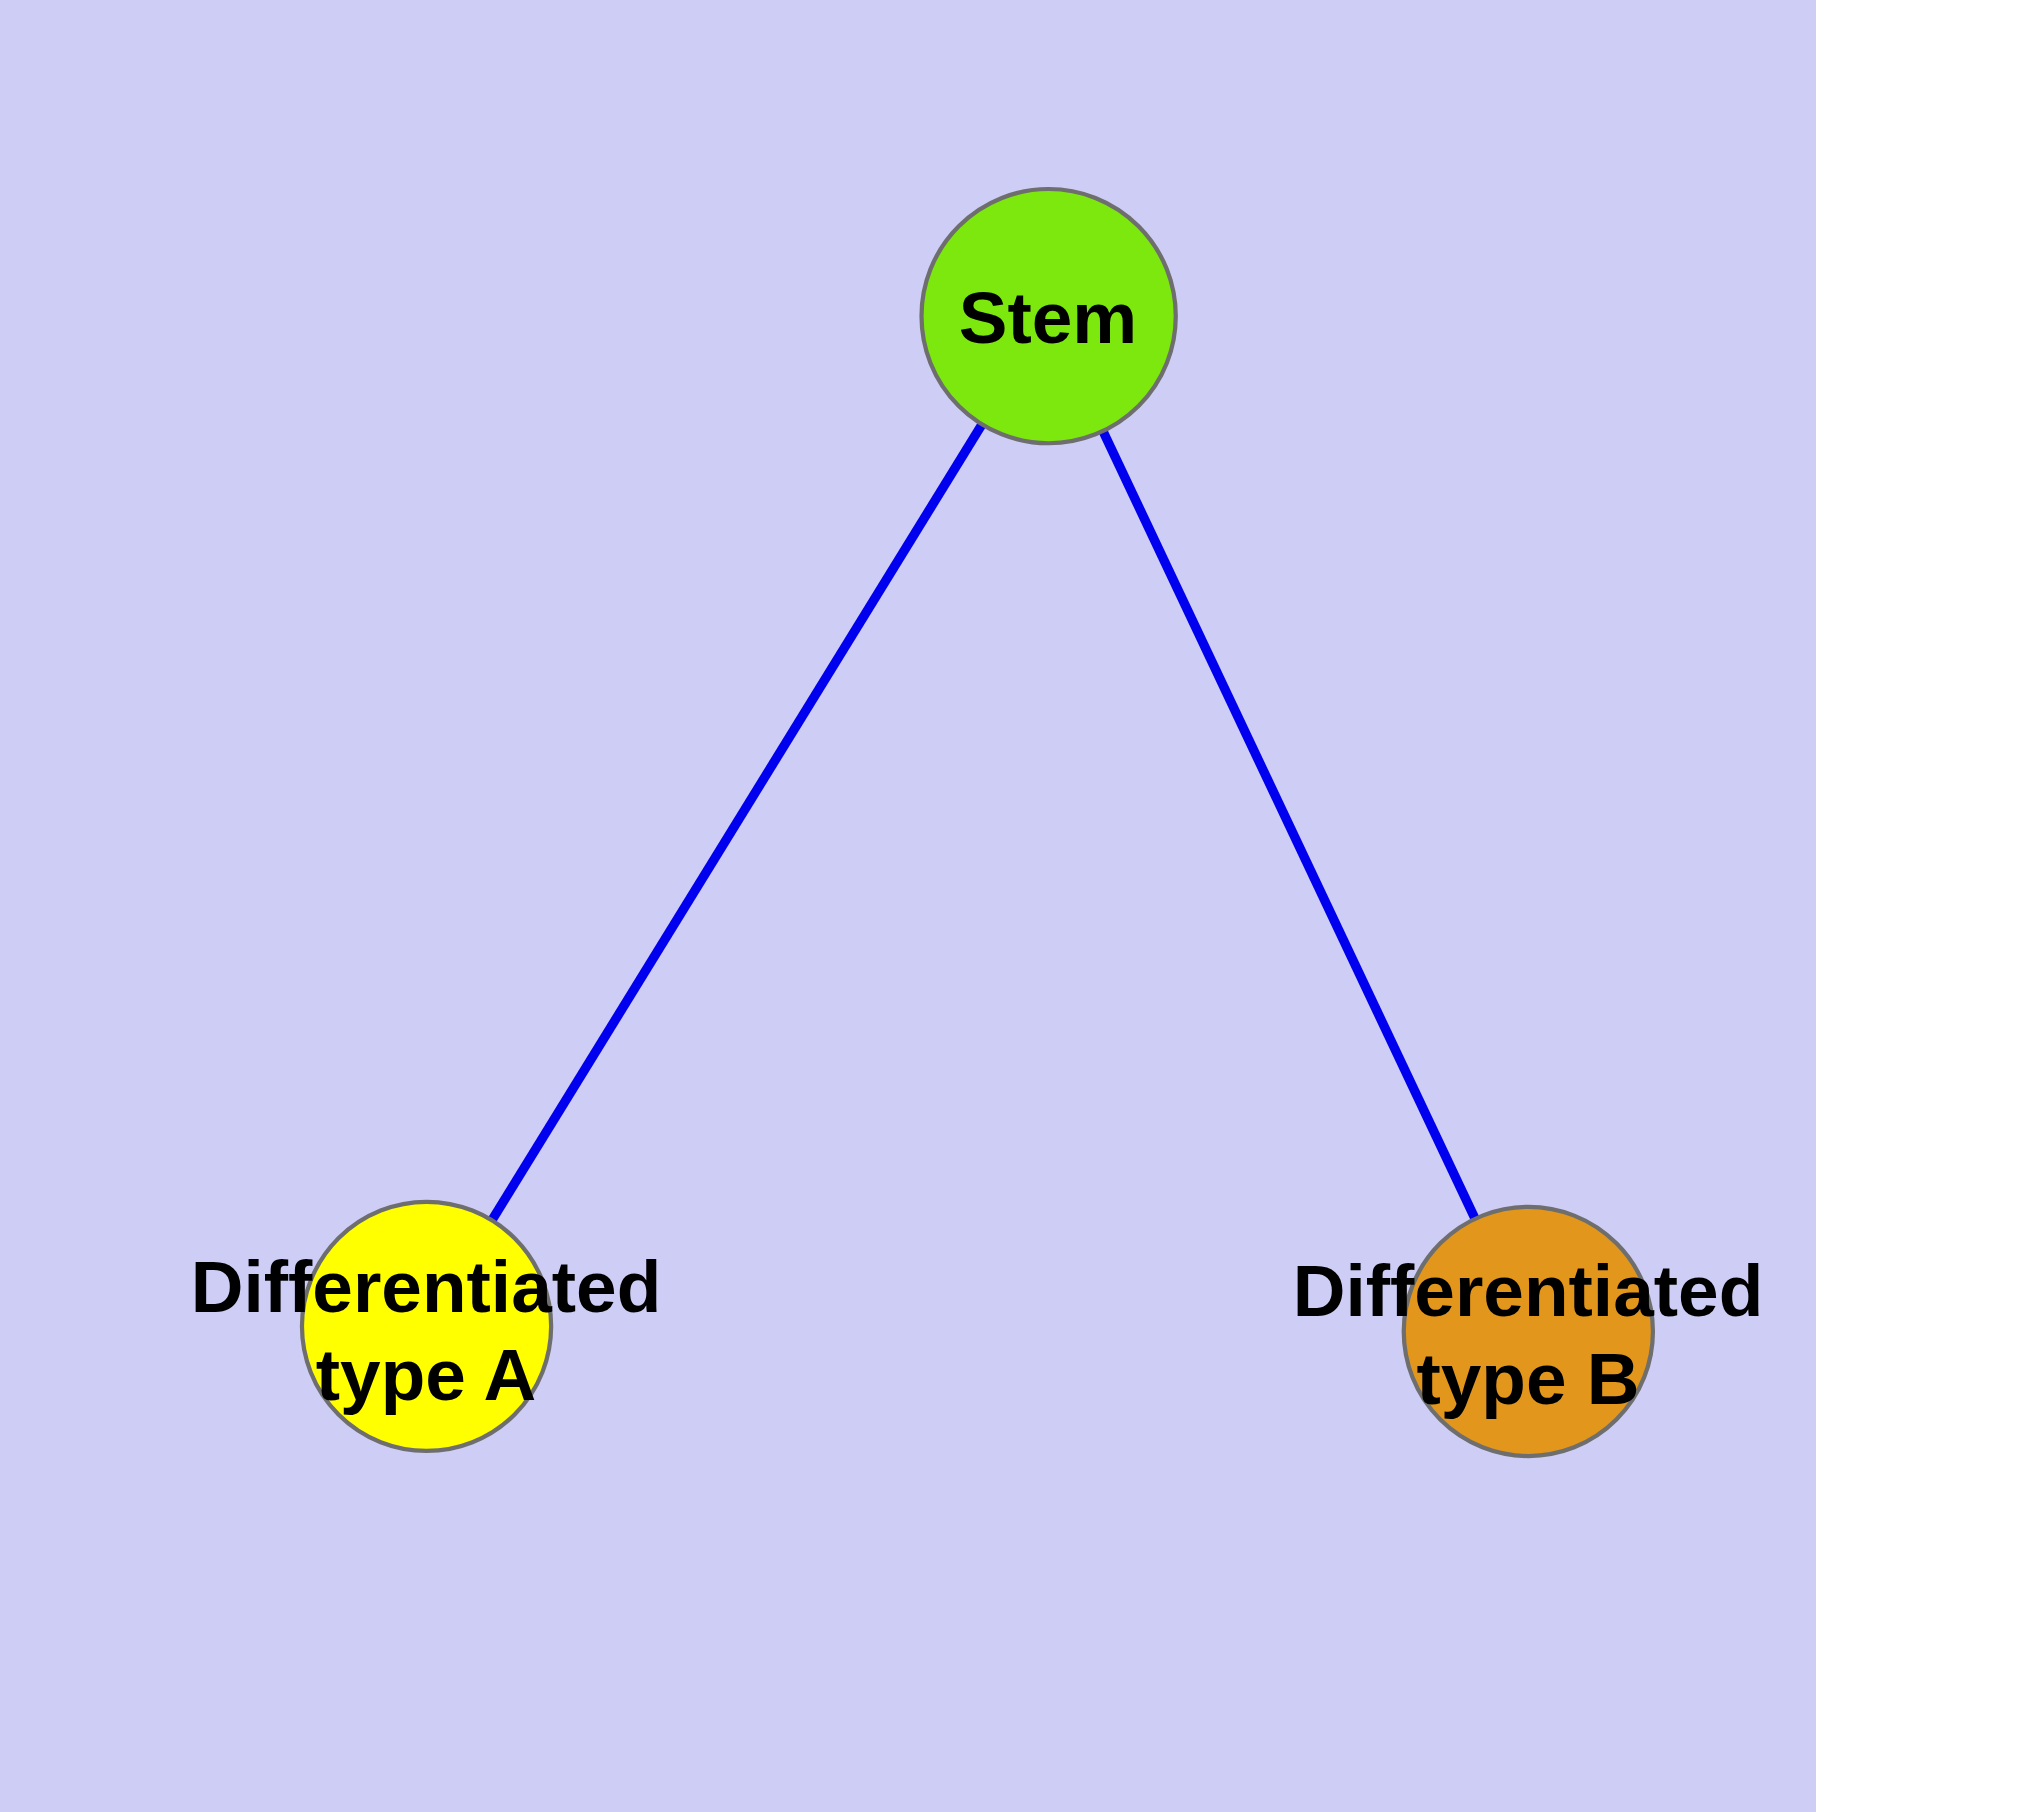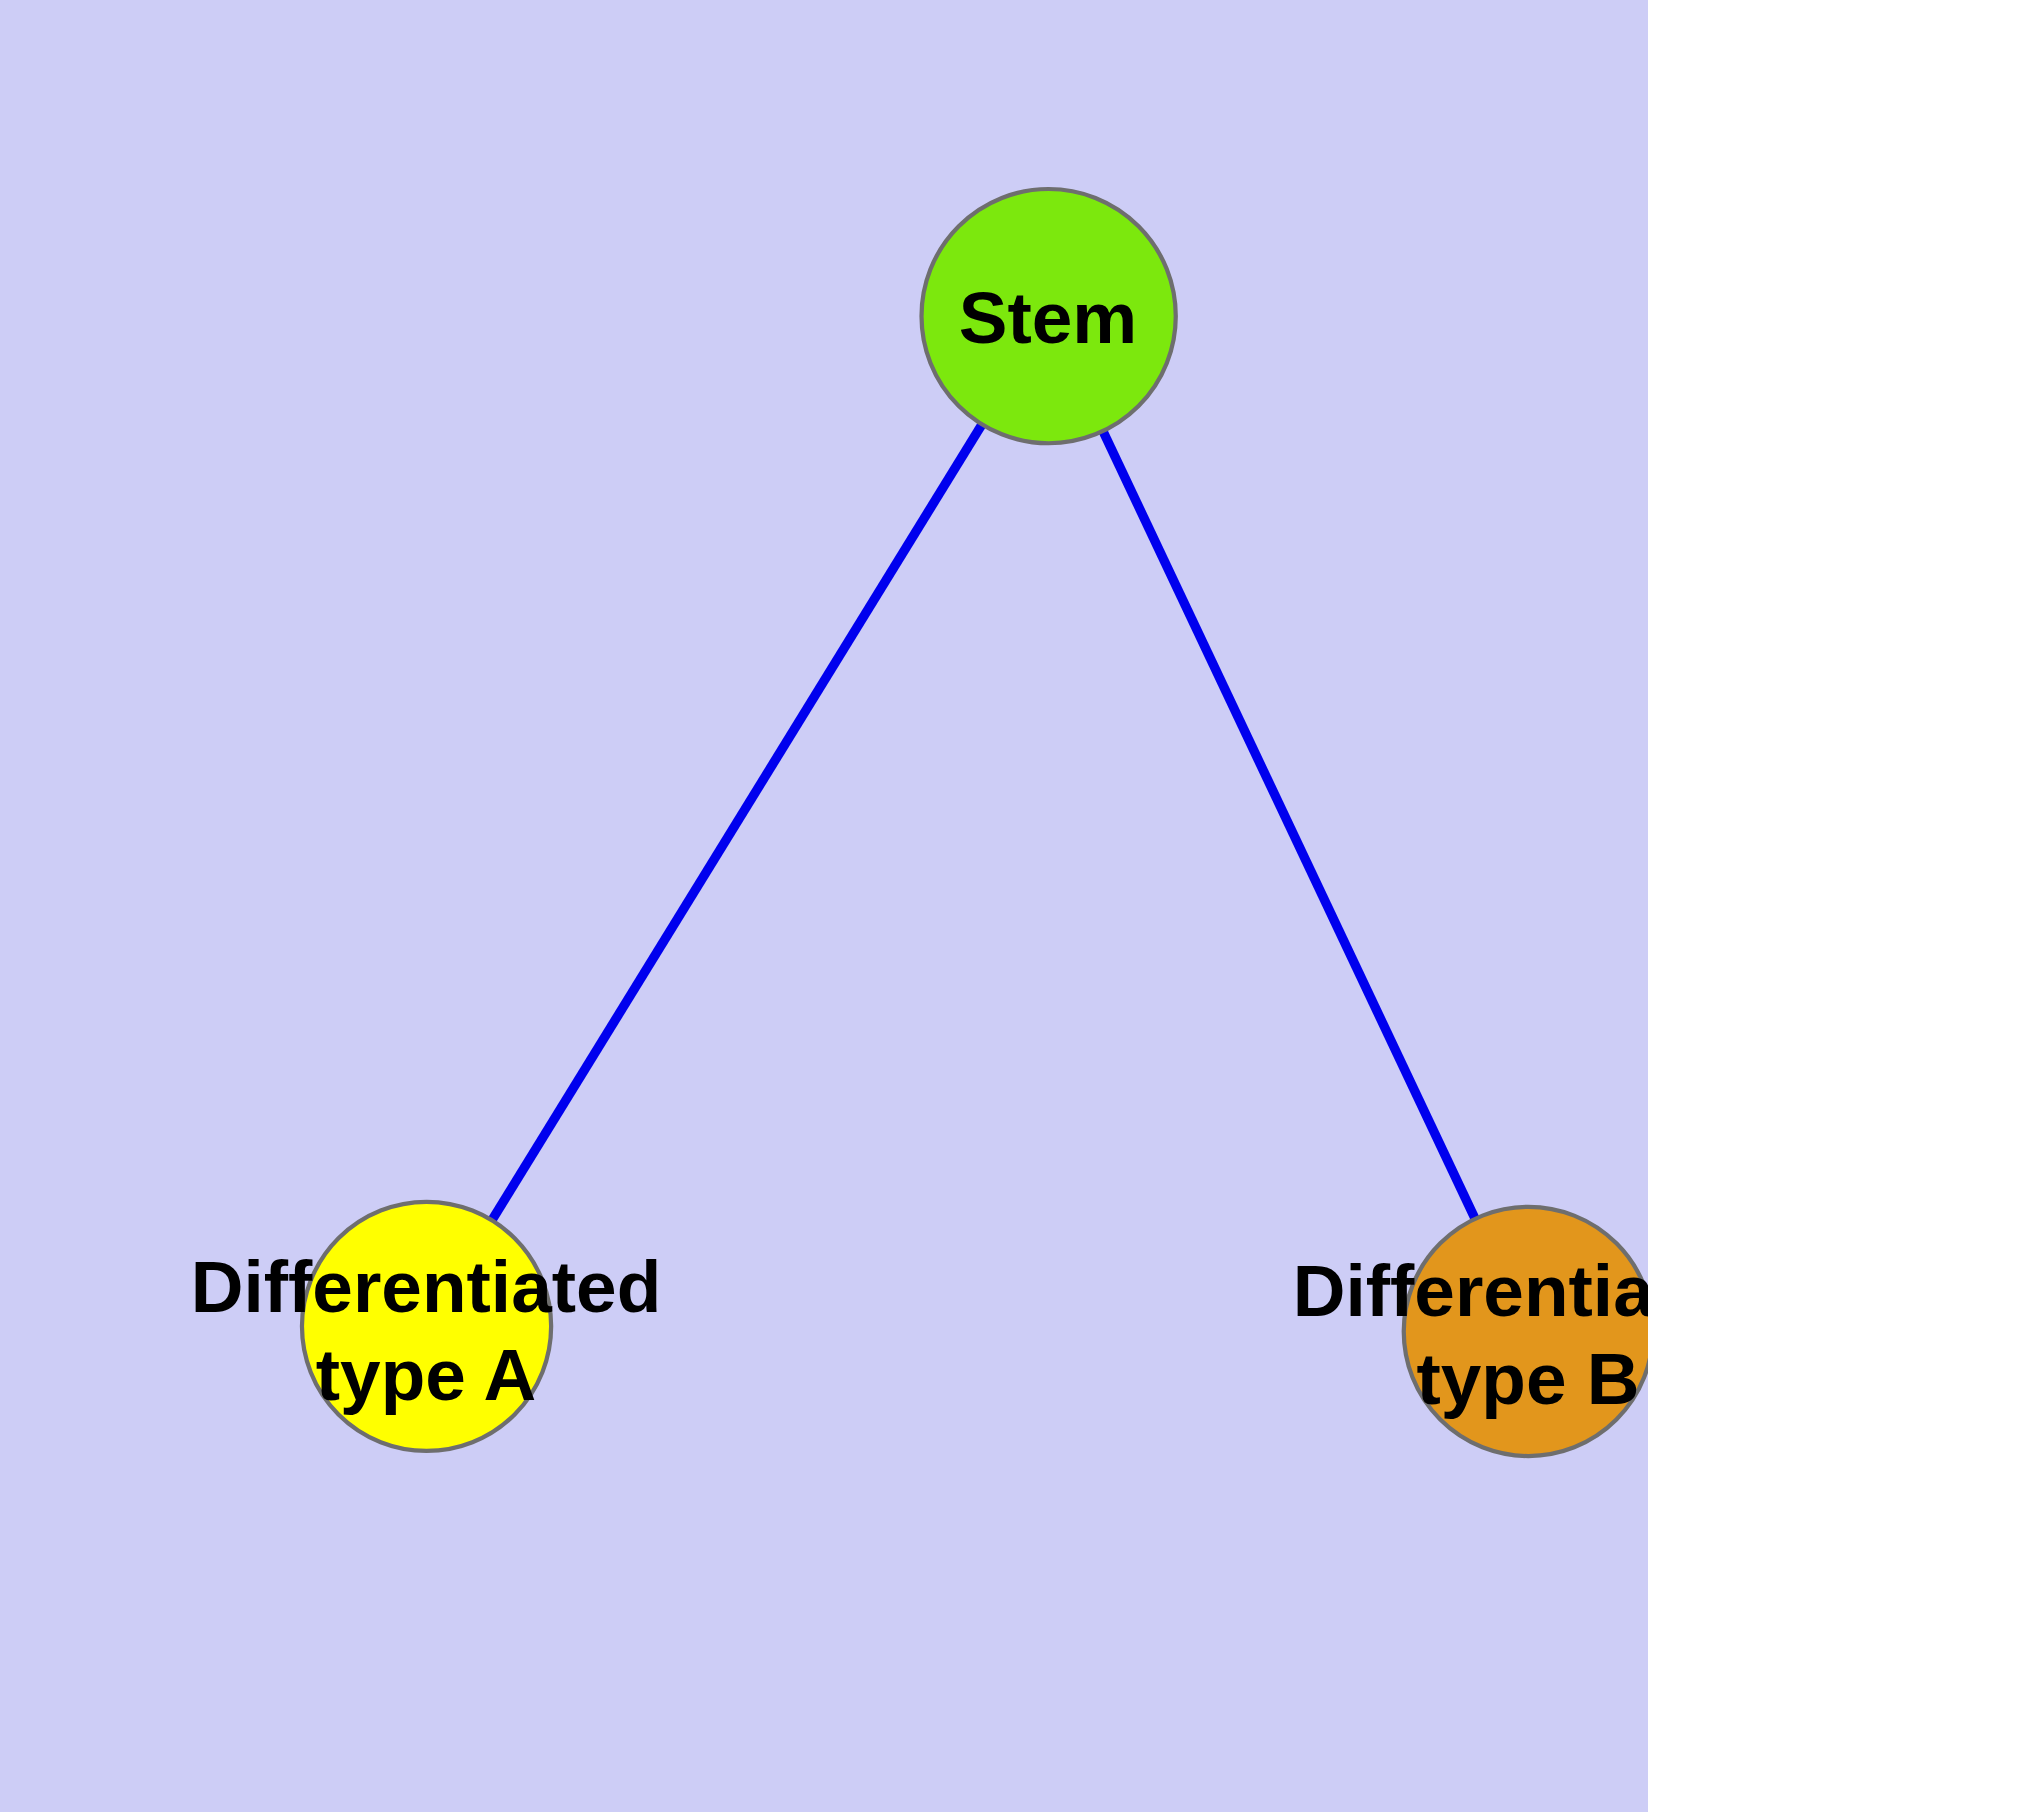--- a/index.html
+++ b/index.html
@@ -1,21 +1,21 @@
 <!DOCTYPE html>
 <html style="font-size:13.6px"><head>
 <meta charset="utf-8">
 <style>
   html, body {
     margin: 0;
     padding: 0;
   }
   #canvas {
     position: relative;
-    width: 1648px;
+    width: 1816px;
     height: 1812px;
     overflow: hidden;
     font-family: "Liberation Sans", sans-serif;
     text-decoration: underline;
   }
   #diagram-svg {
     position: absolute;
     left: 0;
     top: 0;
     width: 2021px;

